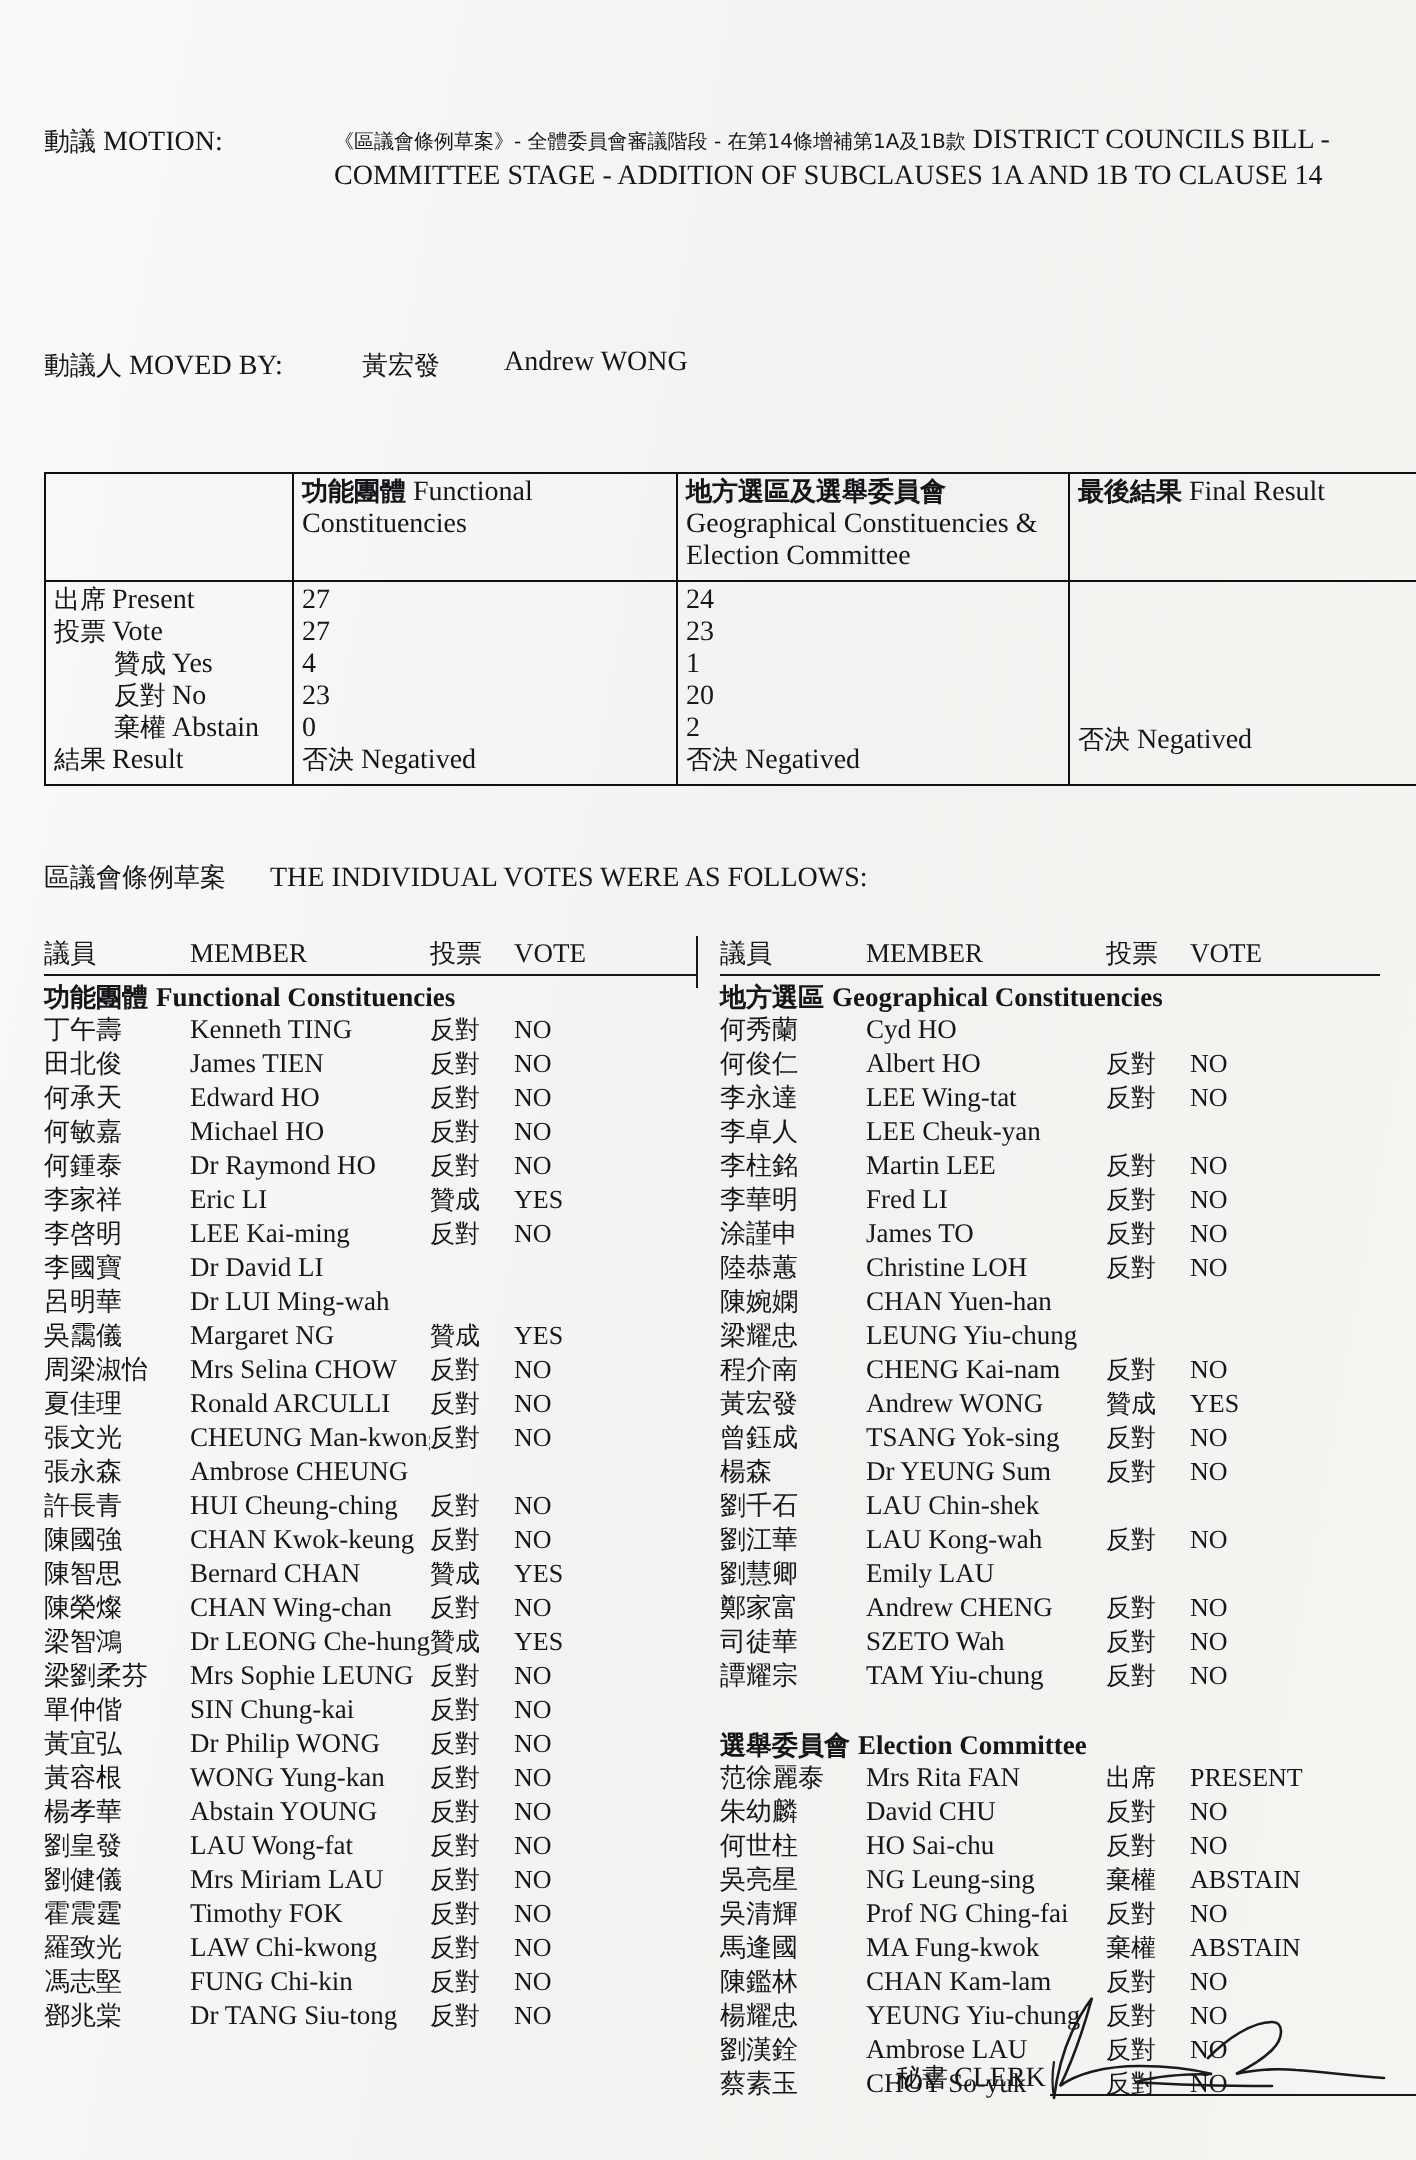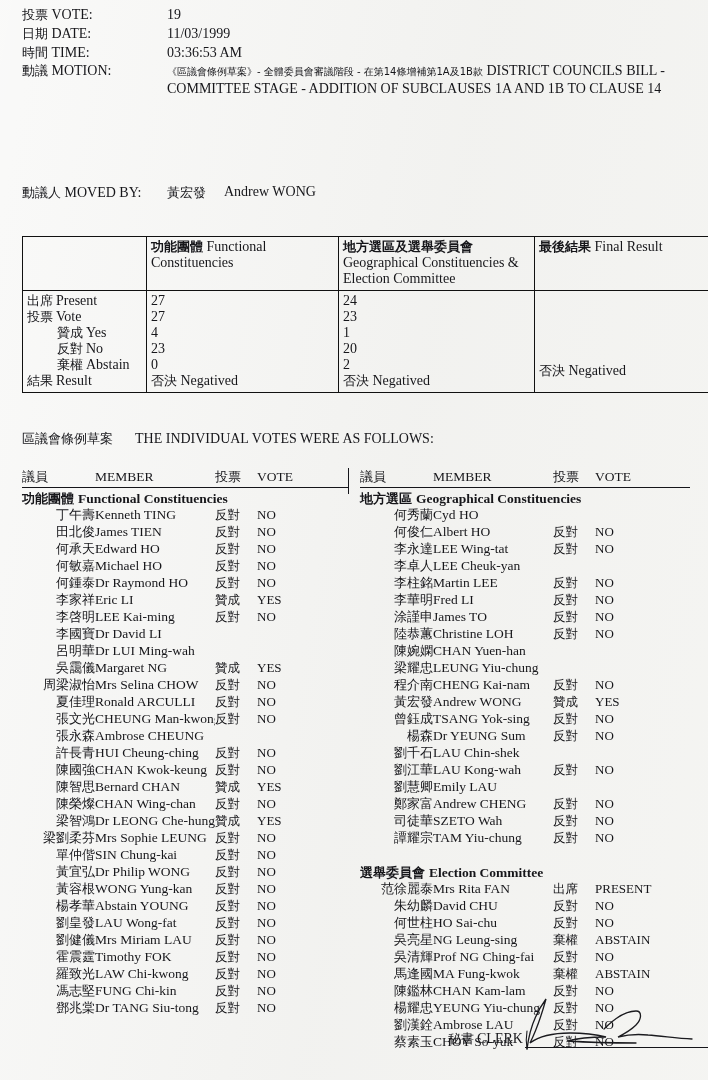--- a/index.html
+++ b/index.html
@@ -64,23 +64,24 @@
     white-space: nowrap;
   }
   .motion-en {
     font-size: 14px;
     line-height: 17px;
   }
 
   .movedby {
     position: absolute;
     left: 22px;
-    top: 184px;
+    top: 174px;
     display: flex;
     font-size: 14px;
+    gap: 14px;
   }
   .movedby-label { width: 145px; flex: 0 0 145px; white-space: nowrap; }
   .movedby-cn { font-family: "DejaVu Sans", "Liberation Sans", sans-serif; font-size: 13px; margin-right: 18px; }
   .movedby-en { font-size: 14px; }
 
   
   .summary {
     position: absolute;
     left: 22px;
     top: 236px;
@@ -168,21 +169,21 @@
   .section-head .cn-b { margin-right: 4px; }
   .section-head .en-b { font-weight: bold; }
 
   .vrow {
     display: flex;
     height: 17px;
     align-items: baseline;
     font-size: 13.5px;
   }
   .vrow > span { white-space: nowrap; overflow: hidden; }
-  .v-a { width: 73px; flex: 0 0 73px; font-family: "DejaVu Sans", "Liberation Sans", sans-serif; font-size: 13px; text-align: right; }
+  .v-a { width: 73px; flex: 0 0 73px; font-family: "DejaVu Sans", "Liberation Sans", sans-serif; font-size: 13px; }
   .v-b { width: 120px; flex: 0 0 120px; }
   .v-c { width: 42px; flex: 0 0 42px; font-family: "DejaVu Sans", "Liberation Sans", sans-serif; font-size: 12.5px; }
   .v-d { flex: 1; font-size: 13px; }
 
   .gap { height: 17px; }
 
   
   .sign {
     position: absolute;
     left: 448px;
@@ -204,34 +205,20 @@
     left: 486px;
     top: 993px;
     pointer-events: none;
   }
 </style>
 </head>
 <body>
 
 <div class="page">
 
-  <div class="meta">
-    <div class="meta-row">
-      <span class="meta-label"><span class="cn">投票</span> <span>VOTE:</span></span>
-      <span class="meta-value">19</span>
-    </div>
-    <div class="meta-row">
-      <span class="meta-label"><span class="cn">日期</span> <span>DATE:</span></span>
-      <span class="meta-value">11/03/1999</span>
-    </div>
-    <div class="meta-row">
-      <span class="meta-label"><span class="cn">時間</span> <span>TIME:</span></span>
-      <span class="meta-value">03:36:53 AM</span>
-    </div>
-  </div>
 
   <div class="motion">
     <span class="motion-label"><span class="cn">動議</span> <span>MOTION:</span></span>
     <span class="motion-body">
       <span class="motion-cn">《區議會條例草案》- 全體委員會審議階段 - 在第14條增補第1A及1B款</span>
       <span class="motion-en">DISTRICT COUNCILS BILL - COMMITTEE STAGE - ADDITION OF SUBCLAUSES 1A</span>
       <span class="motion-en">AND 1B TO CLAUSE 14</span>
     </span>
   </div>
 

